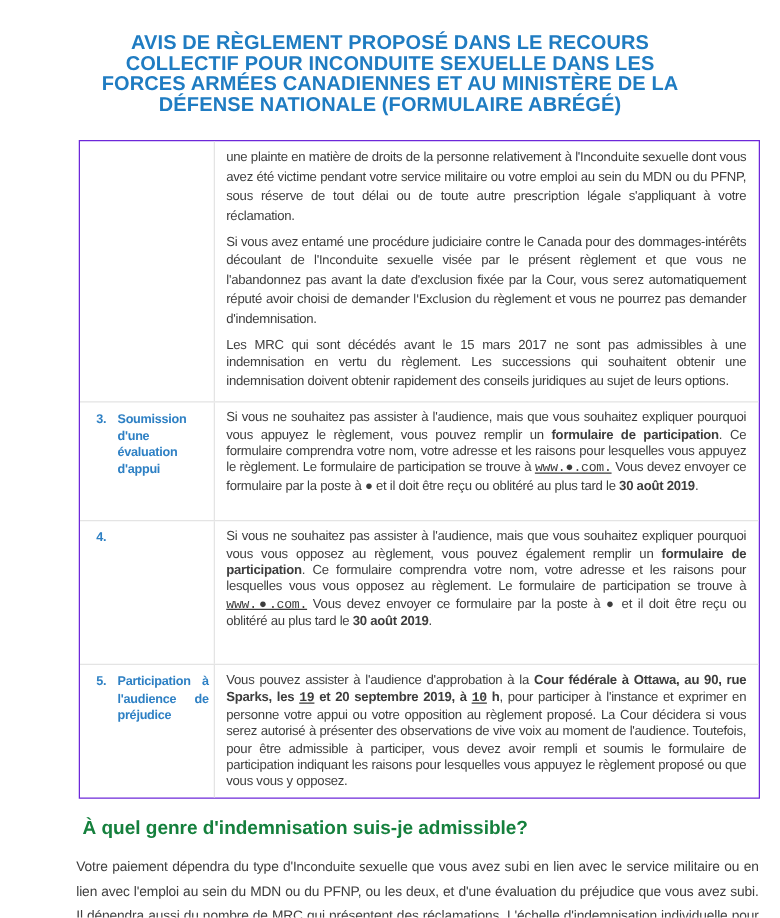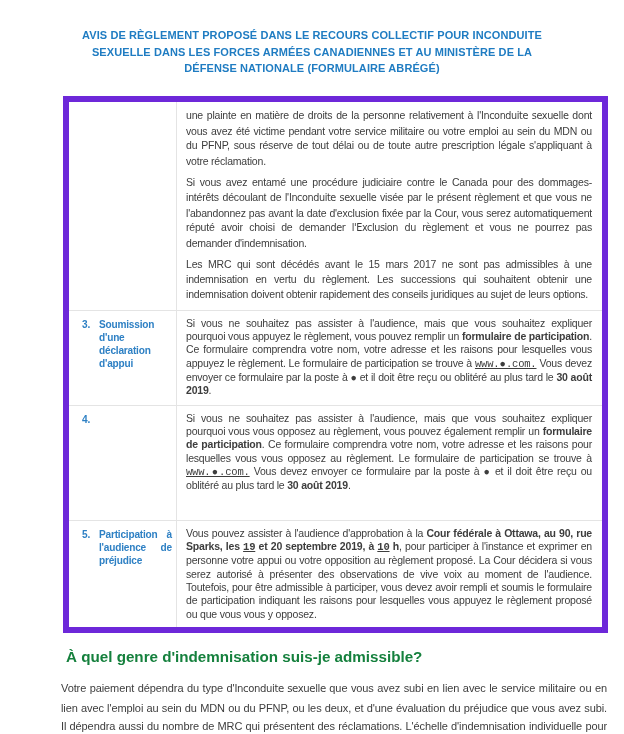--- a/index.html
+++ b/index.html
@@ -11,32 +11,32 @@
     color:#3d3d3d;
     -webkit-font-smoothing:antialiased;
   }
   .page{position:relative;width:624px;height:734px;background:#fff;}
 
   
   .doc-title{
     margin:27px auto 0 auto;
     width:478px;
     text-align:center;
-    font-size:11px;
+    font-size:16px;
     line-height:16.6px;
     font-weight:bold;
     color:#1f7cc2;
     letter-spacing:0.1px;
   }
 
   
   .notice-table{
     margin:19px 16px 0 63px;
     width:545px;
-    border:6px solid #6d28d9;
+    border:1px solid #6d28d9;
     box-sizing:border-box;
     background:#fff;
   }
   .t-row{display:flex;box-sizing:border-box;}
   .t-row + .t-row{border-top:1px solid #e4e4e4;}
   .t-label{
     width:108px;flex:none;
     border-right:1px solid #e4e4e4;
     box-sizing:border-box;
     padding:7px 4px 0 13px;
@@ -106,21 +106,21 @@
       <div class="t-body">
           <p><span>une plainte en matière de droits de la personne relativement à l'</span><span class="term">Inconduite sexuelle</span><span> dont vous avez été victime pendant votre service militaire ou votre emploi au sein du MDN ou du PFNP, sous réserve de tout délai ou de toute autre </span><span class="term">prescription légale</span><span> s'appliquant à votre réclamation.</span></p>
           <p><span>Si vous avez entamé une procédure judiciaire contre le Canada pour des dommages-intérêts découlant de l'</span><span class="term">Inconduite sexuelle</span><span> visée par le présent règlement et que vous ne l'abandonnez pas avant la date d'exclusion fixée par la Cour, vous serez automatiquement réputé avoir choisi de </span><span class="term">demander l'Exclusion du règlement</span><span> et vous ne pourrez pas demander d'indemnisation.</span></p>
           <p><span>Les MRC qui sont décédés avant le 15 mars 2017 ne sont pas admissibles à une indemnisation en vertu du règlement. Les successions qui souhaitent obtenir une indemnisation doivent obtenir rapidement des conseils juridiques au sujet de leurs options.</span></p>
         </div>
     </div>
 
     <div class="t-row row-b">
       <div class="t-label">
         <span class="num">3.</span>
-        <span class="lbl">Soumission d'une déclaration d'appui</span>
+        <span class="lbl">Soumission d'une évaluation d'appui</span>
       </div>
       <div class="t-body">
           <p><span>Si vous ne souhaitez pas assister à l'audience, mais que vous souhaitez expliquer pourquoi vous appuyez le règlement, vous pouvez remplir un </span><span class="b">formulaire de participation</span><span>. Ce formulaire comprendra votre nom, votre adresse et les raisons pour lesquelles vous appuyez le règlement. Le formulaire de participation se trouve à </span><span class="u">www.●.com.</span><span> Vous devez envoyer ce formulaire par la poste à ● et il doit être reçu ou oblitéré au plus tard le </span><span class="b">30 août 2019</span><span>.</span></p>
         </div>
     </div>
 
     <div class="t-row row-c">
       <div class="t-label">
         <span class="num">4.</span>
       </div>

